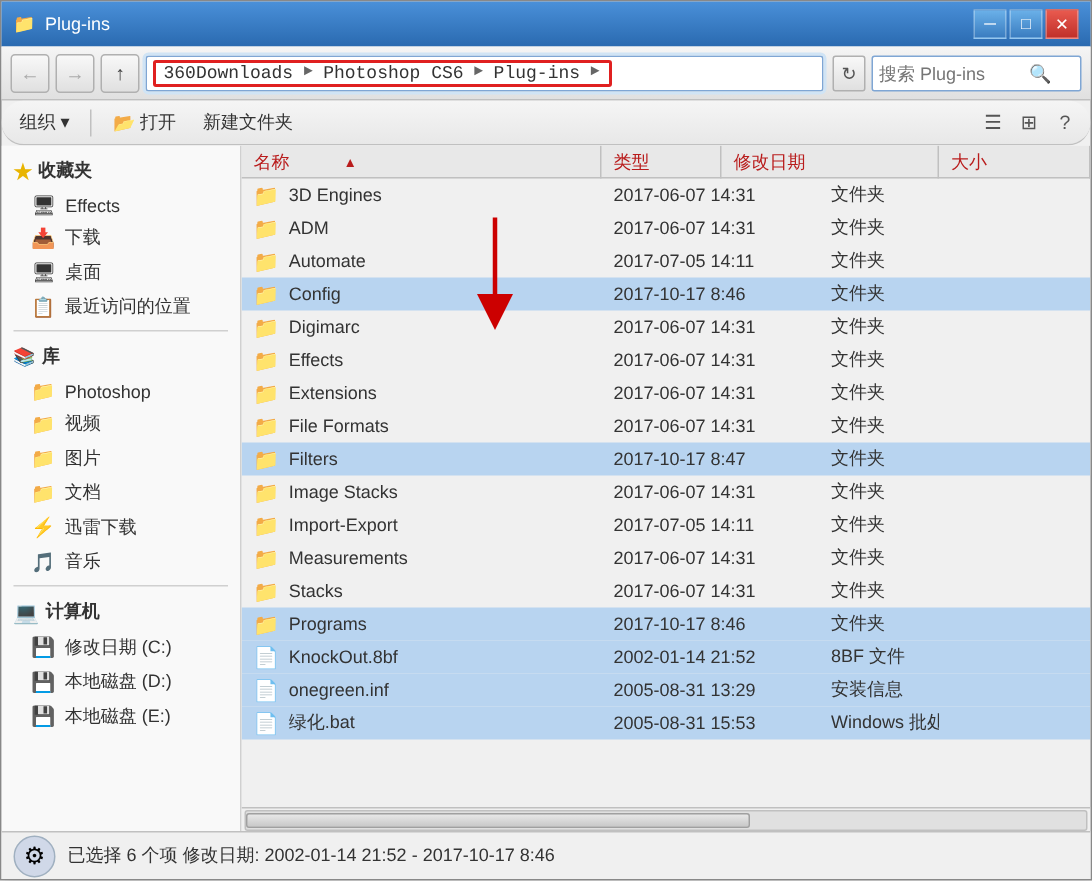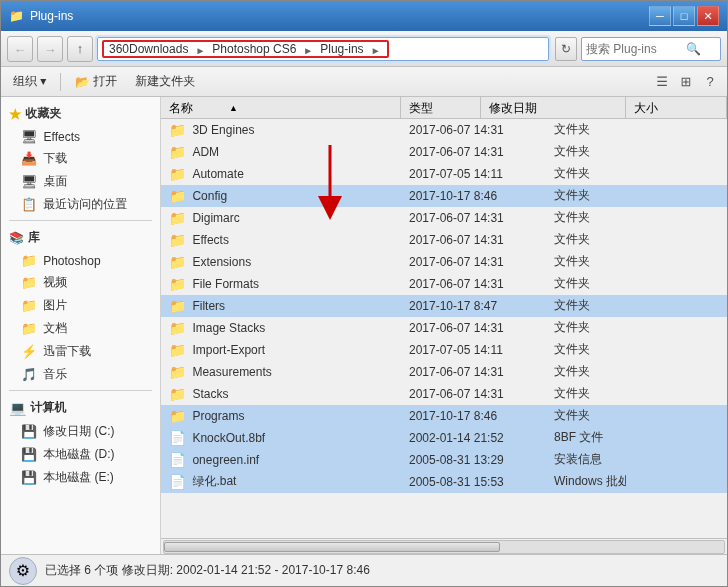--- a/index.html
+++ b/index.html
@@ -12,30 +12,30 @@
     .titlebar-title { display: flex; align-items: center; gap: 6px; }
     .titlebar-controls { display: flex; gap: 2px; }
     .titlebar-btn { width: 22px; height: 20px; border: 1px solid rgba(255,255,255,0.3); background: linear-gradient(to bottom, #6ab0e8, #3a7cc0); color: white; font-size: 11px; display: flex; align-items: center; justify-content: center; cursor: pointer; }
     .titlebar-btn.close { background: linear-gradient(to bottom, #e85a4f, #c0302a); }
 
     
     .toolbar { background: linear-gradient(to bottom, #f5f5f5, #e0e0e0); border-bottom: 1px solid #c0c0c0; padding: 3px 6px; display: flex; align-items: center; gap: 4px; flex-shrink: 0; height: 36px; }
     .nav-btn { width: 26px; height: 26px; background: linear-gradient(to bottom, #f8f8f8, #e0e0e0); border: 1px solid #b0b0b0; border-radius: 3px; display: flex; align-items: center; justify-content: center; cursor: pointer; font-size: 13px; color: #444; }
     .nav-btn.disabled { color: #aaa; }
     .address-bar-container { flex: 1; display: flex; align-items: center; background: white; border: 1px solid #7fa6d4; height: 24px; padding: 0 4px; border-radius: 2px; outline: 2px solid #d0e4f5; }
-    .address-crumb { display: flex; align-items: flex-end; color: #333; font-size: 12px; }
+    .address-crumb { display: flex; align-items: center; color: #333; font-size: 12px; font-family: Liberation Mono, monospace; }
     .address-crumb span { padding: 0 3px; cursor: pointer; }
     .address-arrow { color: #666; font-size: 10px; margin: 0 1px; }
     .refresh-btn { width: 22px; height: 24px; background: linear-gradient(to bottom, #f8f8f8, #e0e0e0); border: 1px solid #b0b0b0; display: flex; align-items: center; justify-content: center; cursor: pointer; color: #555; font-size: 12px; margin-left: 2px; border-radius: 2px; }
     .search-bar { display: flex; align-items: center; background: white; border: 1px solid #7fa6d4; height: 24px; padding: 0 4px; border-radius: 2px; width: 140px; }
     .search-bar input { border: none; outline: none; font-size: 12px; color: #a16207; width: 100px; }
     .search-icon-btn { color: #555; font-size: 12px; cursor: pointer; }
 
     
-    .toolbar2 { background: linear-gradient(to bottom, #f5f5f5, #e8e8e8); border-bottom: 1px solid #c0c0c0; padding: 2px 6px; display: flex; align-items: center; gap: 6px; flex-shrink: 0; height: 30px; }
+    .toolbar2 { background: linear-gradient(to bottom, #f5f5f5, #e8e8e8); border-bottom: 1px solid #c0c0c0; padding: 2px 6px; display: flex; align-items: center; gap: 6px; flex-shrink: 0; height: 30px; border-radius: 15px; }
     .toolbar2-btn { display: flex; align-items: center; gap: 3px; padding: 2px 6px; cursor: pointer; color: #333; font-size: 12px; border-radius: 2px; }
     .toolbar2-sep { width: 1px; height: 18px; background: #c0c0c0; margin: 0 2px; }
     .toolbar2-right { margin-left: auto; display: flex; gap: 2px; }
     .view-btn { width: 22px; height: 22px; display: flex; align-items: center; justify-content: center; border: 1px solid transparent; cursor: pointer; color: #555; font-size: 13px; }
 
     
     .main { display: flex; flex: 1; overflow: hidden; }
 
     
     .sidebar { width: 160px; background: #f9f9f9; border-right: 1px solid #d0d0d0; overflow-y: auto; flex-shrink: 0; padding: 4px 0; }
@@ -43,21 +43,21 @@
     .sidebar-header { display: flex; align-items: center; gap: 4px; padding: 4px 8px; font-size: 12px; font-weight: bold; color: #333; cursor: pointer; }
     .sidebar-header .star { color: #e8b400; font-size: 14px; }
     .sidebar-header .computer-icon { font-size: 14px; }
     .sidebar-item { display: flex; align-items: center; gap: 6px; padding: 3px 8px 3px 20px; font-size: 12px; color: #333; cursor: pointer; }
     .sidebar-item .folder-icon { font-size: 13px; }
     .sidebar-sep { height: 1px; background: #d0d0d0; margin: 4px 8px; }
 
     
     .file-list-container { flex: 1; display: flex; flex-direction: column; overflow: hidden; }
     .file-list-header { display: flex; background: #e8e8e8; border-bottom: 1px solid #c0c0c0; height: 22px; flex-shrink: 0; }
-    .col-header { display: flex; align-items: center; font-size: 12px; color: #000000; padding: 0 8px; border-right: 1px solid #c0c0c0; cursor: pointer; white-space: nowrap; height: 22px; gap: 32px; }
+    .col-header { display: flex; align-items: center; font-size: 12px; color: #b91c1c; padding: 0 8px; border-right: 1px solid #c0c0c0; cursor: pointer; white-space: nowrap; height: 22px; gap: 32px; }
     .col-name { width: 240px; }
     .col-date { width: 145px; }
     .col-type { width: 80px; }
     .col-size { flex: 1; text-align: center; }
     .sort-arrow { margin-left: 4px; font-size: 9px; }
 
     .file-list { flex: 1; overflow-y: auto; overflow-x: hidden; }
     .file-row { display: flex; align-items: center; height: 22px; border-bottom: 1px solid transparent; cursor: pointer; }
     .file-row.selected { background: #b8d4f0; }
     .file-cell { display: flex; align-items: center; padding: 0 8px; font-size: 12px; color: #333; white-space: nowrap; overflow: hidden; text-overflow: ellipsis; height: 22px; }

